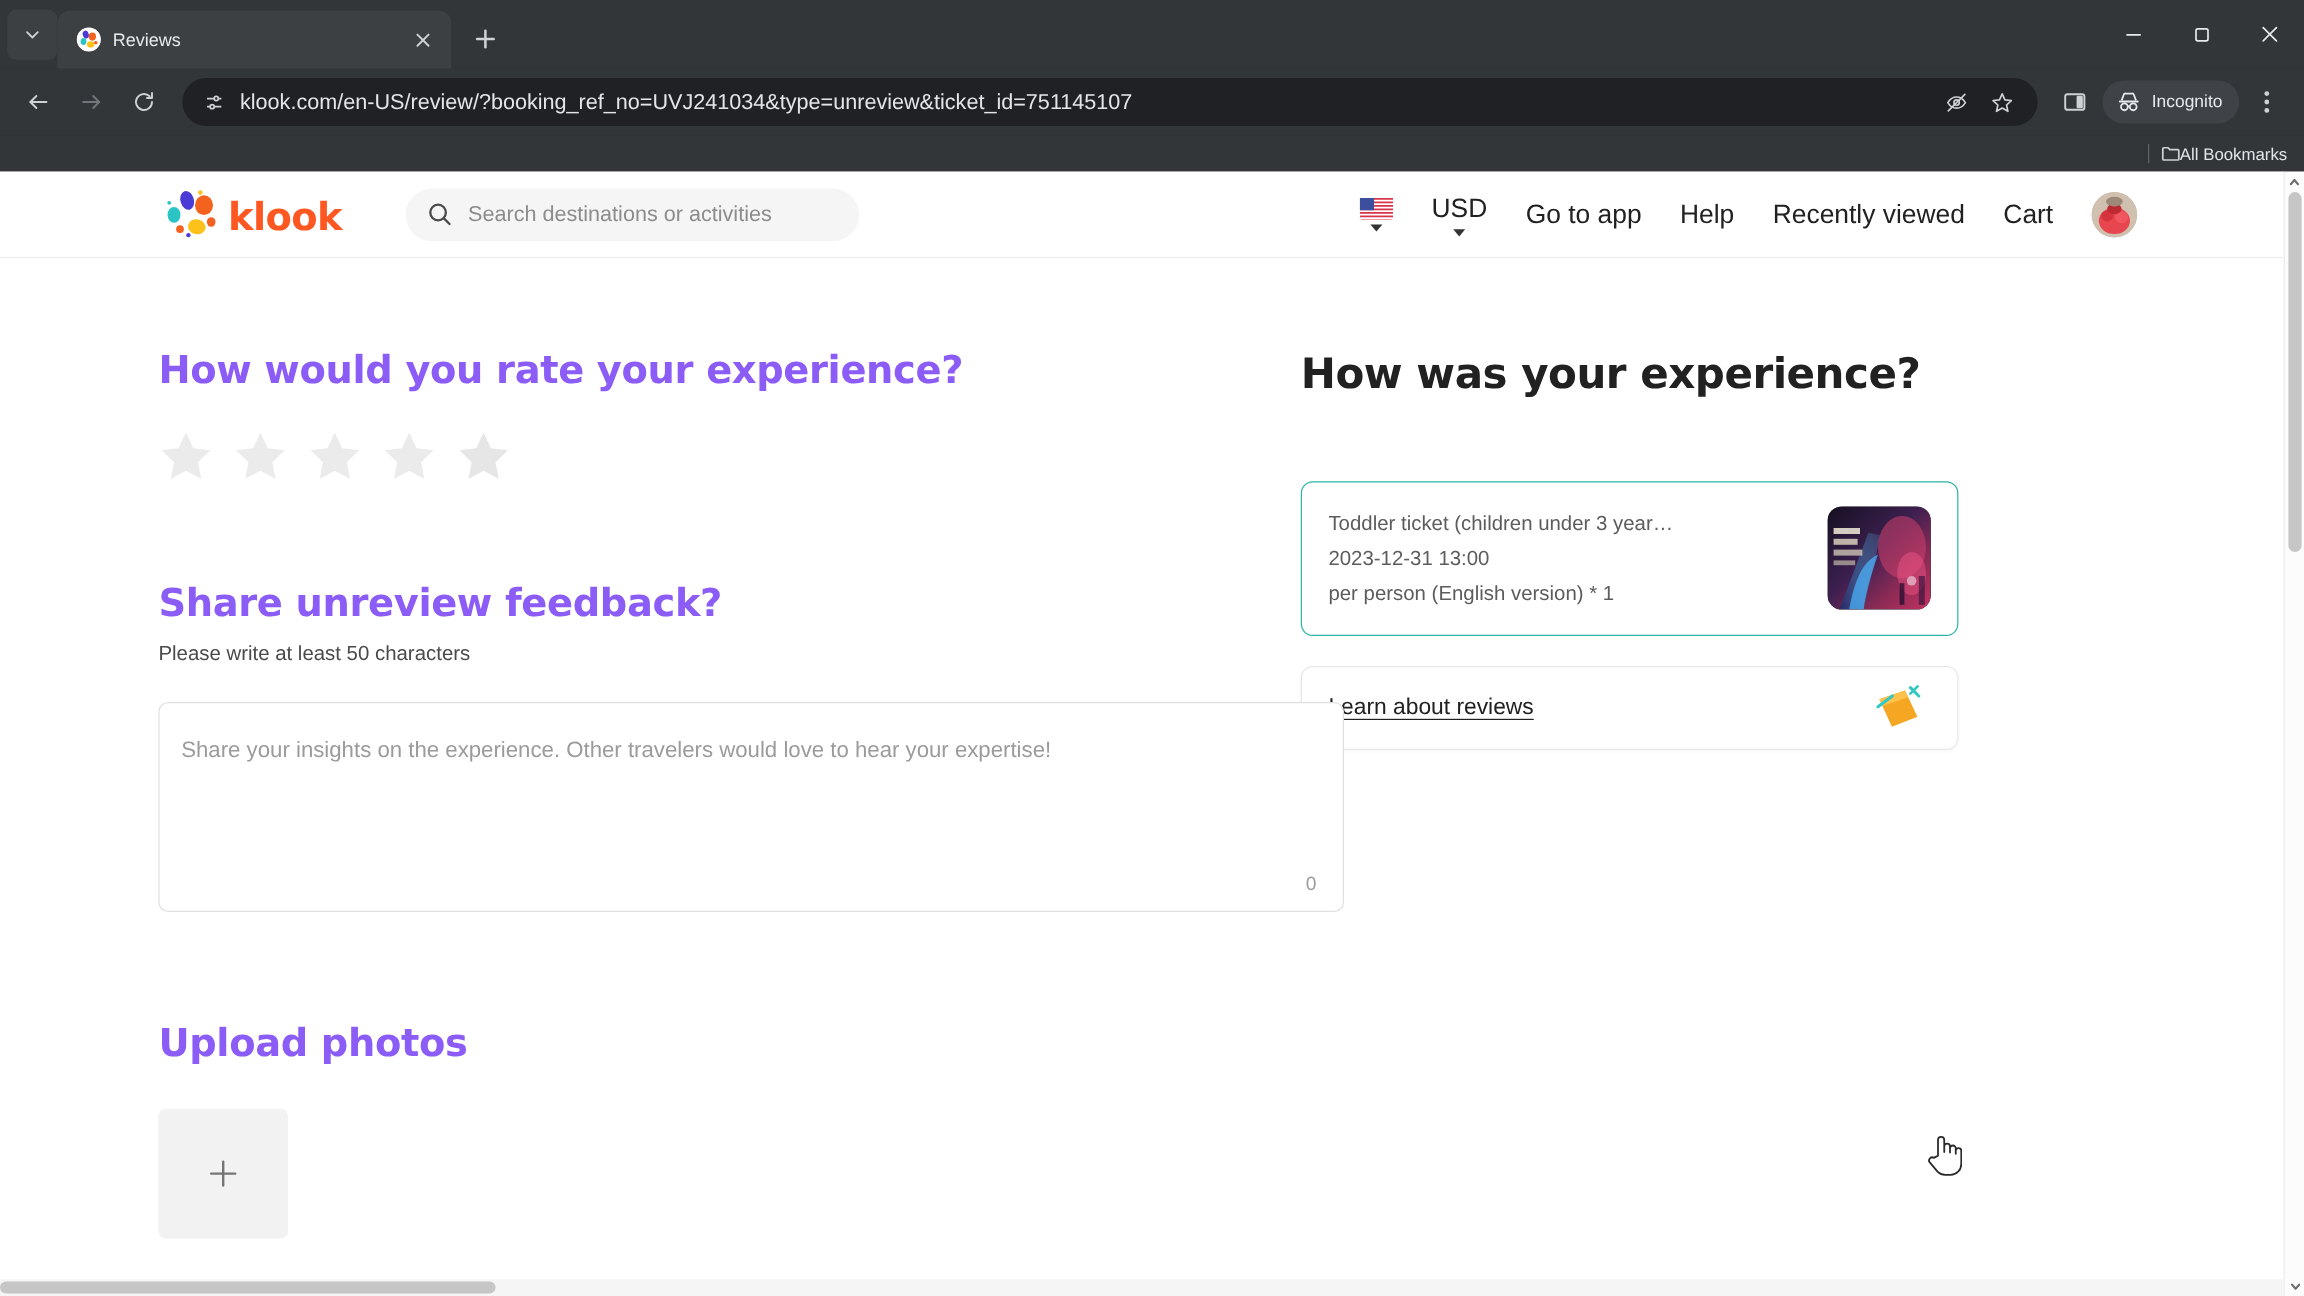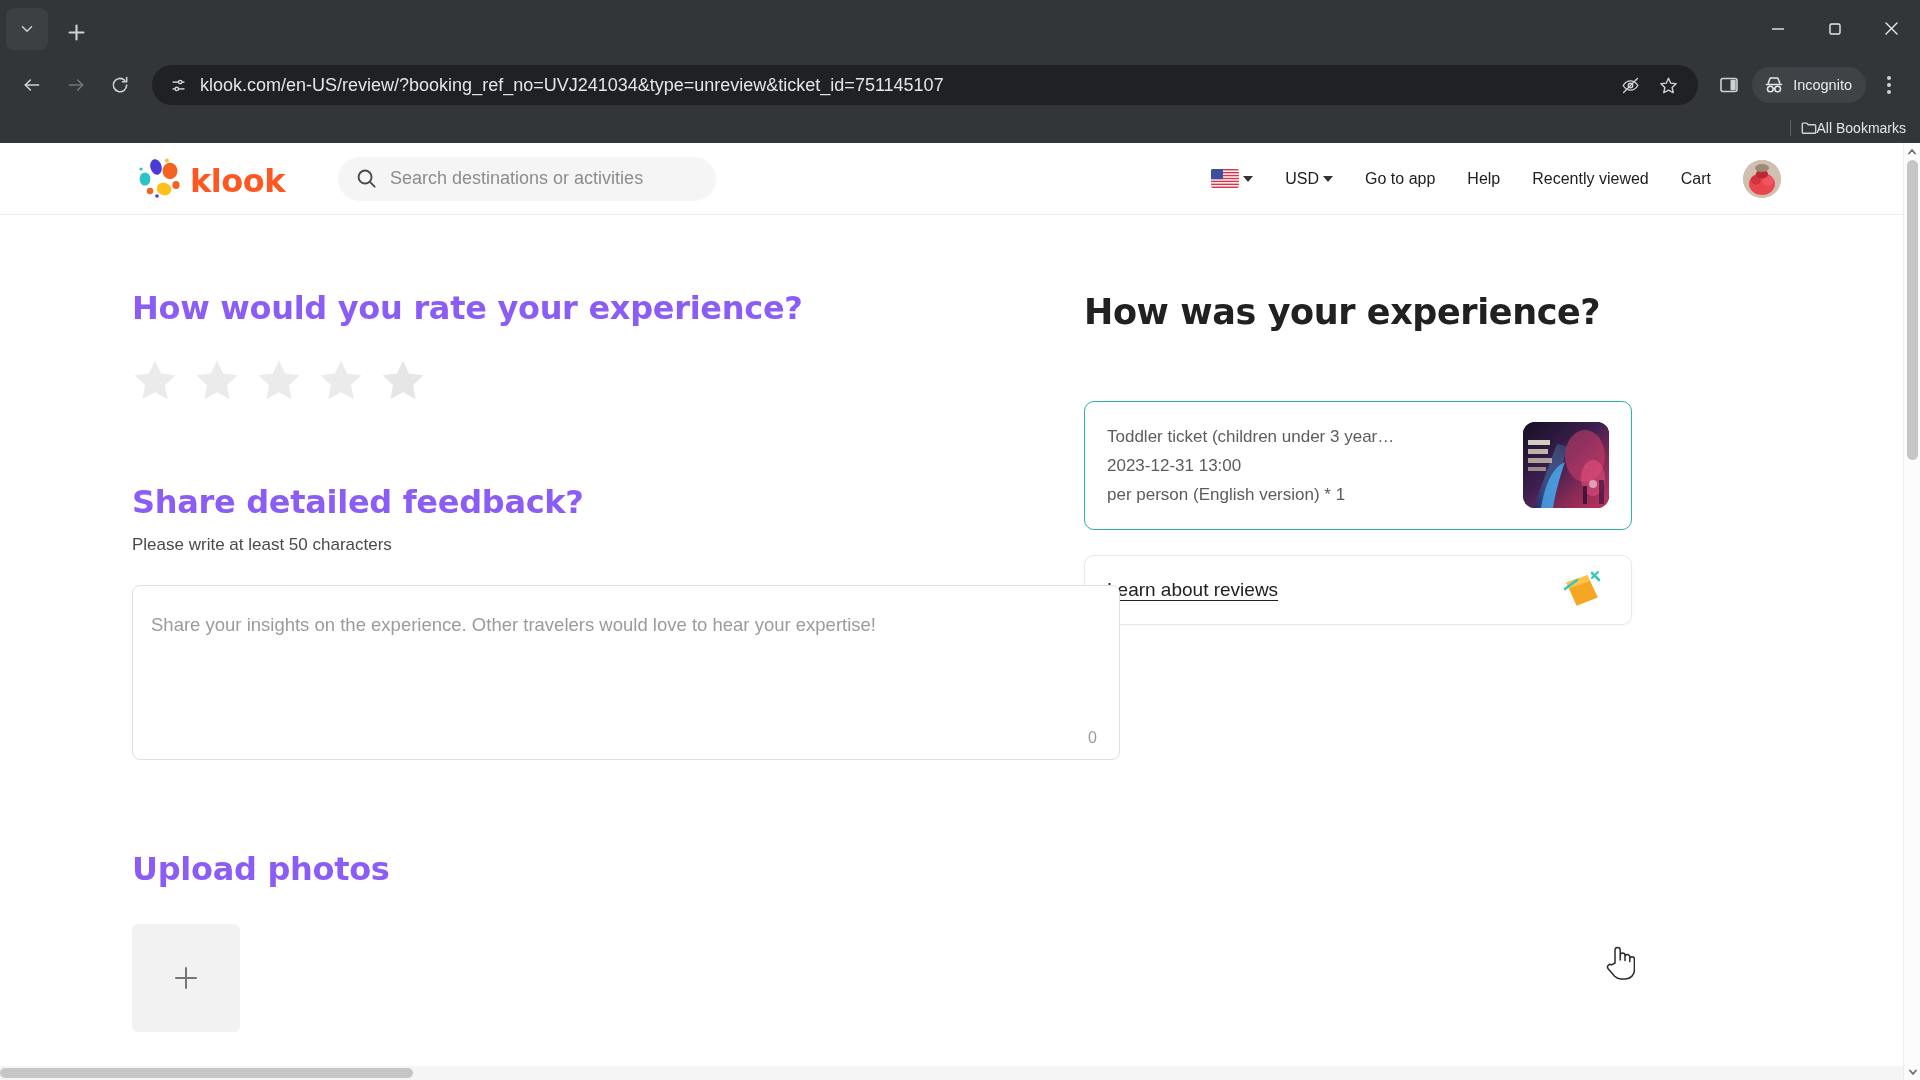--- a/index.html
+++ b/index.html
@@ -86,21 +86,21 @@
   .logo-text { font-size:32px; font-weight:700; color:#ff5722; letter-spacing:-0.5px; font-family:"DejaVu Sans", sans-serif; }
 
   .searchbar {
     width: 378px; height: 44px; background:#f5f5f5; border-radius:22px; margin-left:53px;
     display:flex; align-items:center; padding:0 18px; gap:13px; cursor:text; flex:none;
   }
   .searchbar svg { width:21px;height:21px;stroke:#4a4a4a;stroke-width:2;fill:none;}
   .searchbar span { color:#8c8c8c; font-size:18px; }
 
   .hdr-right { margin-left:auto; display:flex; align-items:center; gap:0; padding-right:122px; }
-  .hdr-item { display:flex; align-items:center; gap:4px; padding:0 16px; cursor:pointer; color:#212121; font-size:16px; white-space:nowrap; }
+  .hdr-item { display:flex; align-items:center; gap:4px; padding:0 16px; cursor:pointer; color:#212121; font-size:22px; white-space:nowrap;flex-direction:column; }
   .flag { width:28px;height:19px;border-radius:2px;overflow:hidden;position:relative;flex:none;background:#fff;}
   .caret { width:0;height:0;border-left:5px solid transparent;border-right:5px solid transparent;border-top:6px solid #333; }
   .avatar { width:38px;height:38px;border-radius:50%;margin-left:16px;overflow:hidden;flex:none;cursor:pointer;position:relative;background:#c8b6a6;}
 
   .content { display:flex; padding: 74px 0 0 0; }
   .col-left { width: 1000px; padding-left:132px; }
   .col-right { width: 620px; padding-left:84px; }
 
   .h-main { font-size:32px; font-weight:700; color:#8b5cf6; letter-spacing:-0.3px; font-family:"DejaVu Sans",sans-serif; }
   .stars { display:flex; gap:16px; margin-top:30px; }
@@ -161,20 +161,39 @@
 </head>
 <body>
 
 <div class="browser">
 
   <div class="tabstrip">
     <div class="tab-list-btn">
       <svg viewBox="0 0 24 24">
           <polyline points="6,9 12,15 18,9" stroke-linecap="round" stroke-linejoin="round"></polyline>
         </svg>
+    </div>
+    <div class="tab">
+      <span class="tab-favicon">
+        <svg viewBox="0 0 20 20" style="width:20px;height:20px">
+          <circle cx="10" cy="10" r="10" fill="#ffffff"></circle>
+          <ellipse cx="7.5" cy="5.8" rx="2.5" ry="3.3" fill="#4b3bd6" transform="rotate(-18 7.5 5.8)"></ellipse>
+          <ellipse cx="13" cy="7.5" rx="3" ry="3.4" fill="#f4621f"></ellipse>
+          <ellipse cx="5.6" cy="11.5" rx="2.4" ry="2.9" fill="#2bc4c4"></ellipse>
+          <ellipse cx="11.5" cy="14" rx="3" ry="2.6" fill="#fcc21b"></ellipse>
+          <circle cx="15.8" cy="12.6" r="1.5" fill="#f4621f"></circle>
+        </svg>
+      </span>
+      <span class="tab-title">Reviews</span>
+      <span class="tab-close">
+        <svg viewBox="0 0 14 14">
+            <line x1="2" y1="2" x2="12" y2="12" stroke-linecap="round"></line>
+            <line x1="12" y1="2" x2="2" y2="12" stroke-linecap="round"></line>
+          </svg>
+      </span>
     </div>
     <div class="newtab-btn">
       <svg viewBox="0 0 16 16">
           <line x1="8" y1="1.5" x2="8" y2="14.5" stroke-linecap="round"></line>
           <line x1="1.5" y1="8" x2="14.5" y2="8" stroke-linecap="round"></line>
         </svg>
     </div>
     <div class="winctrls">
       <div class="winbtn">
         <svg width="14" height="14" viewBox="0 0 14 14">
@@ -383,21 +402,21 @@
                   <polygon points="12,1.8 15.2,8.6 22.6,9.5 17.2,14.7 18.6,22 12,18.4 5.4,22 6.8,14.7 1.4,9.5 8.8,8.6" fill="#ebebeb"></polygon>
                 </svg>
               </span>
             <span class="star">
                 <svg viewBox="0 0 24 24">
                   <polygon points="12,1.8 15.2,8.6 22.6,9.5 17.2,14.7 18.6,22 12,18.4 5.4,22 6.8,14.7 1.4,9.5 8.8,8.6" fill="#e6e6e6"></polygon>
                 </svg>
               </span>
           </div>
 
-          <h2 class="h-main h-feed">Share detailed feedback?</h2>
+          <h2 class="h-main h-feed">Share unreview feedback?</h2>
           <div class="sub-note">Please write at least 50 characters</div>
 
           <div class="textarea-box">
             <div class="ta-placeholder">Share your insights on the experience. Other travelers would love to hear your expertise!</div>
             <div class="ta-count">0</div>
           </div>
 
           <h2 class="h-main h-upload">Upload photos</h2>
           <div class="upload-tile">
             <svg viewBox="0 0 24 24">

